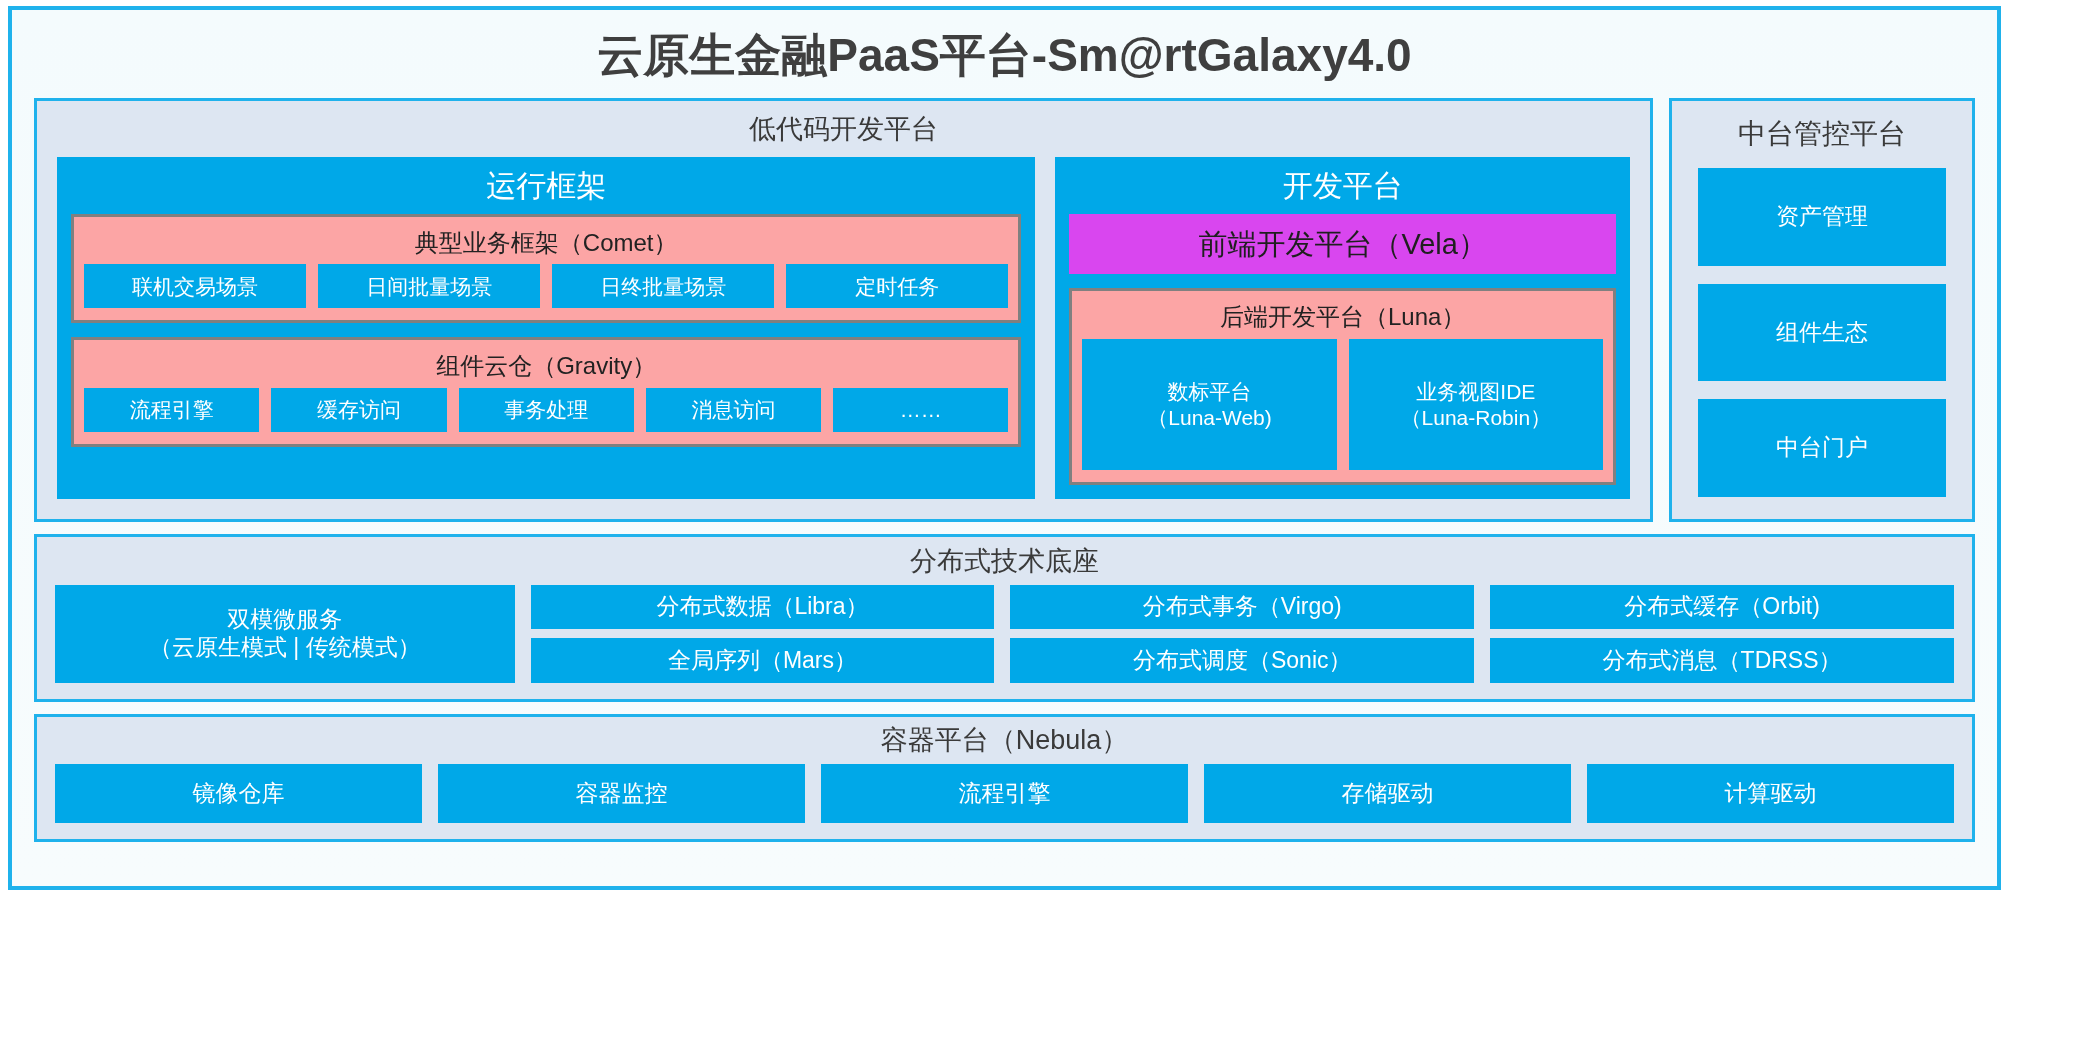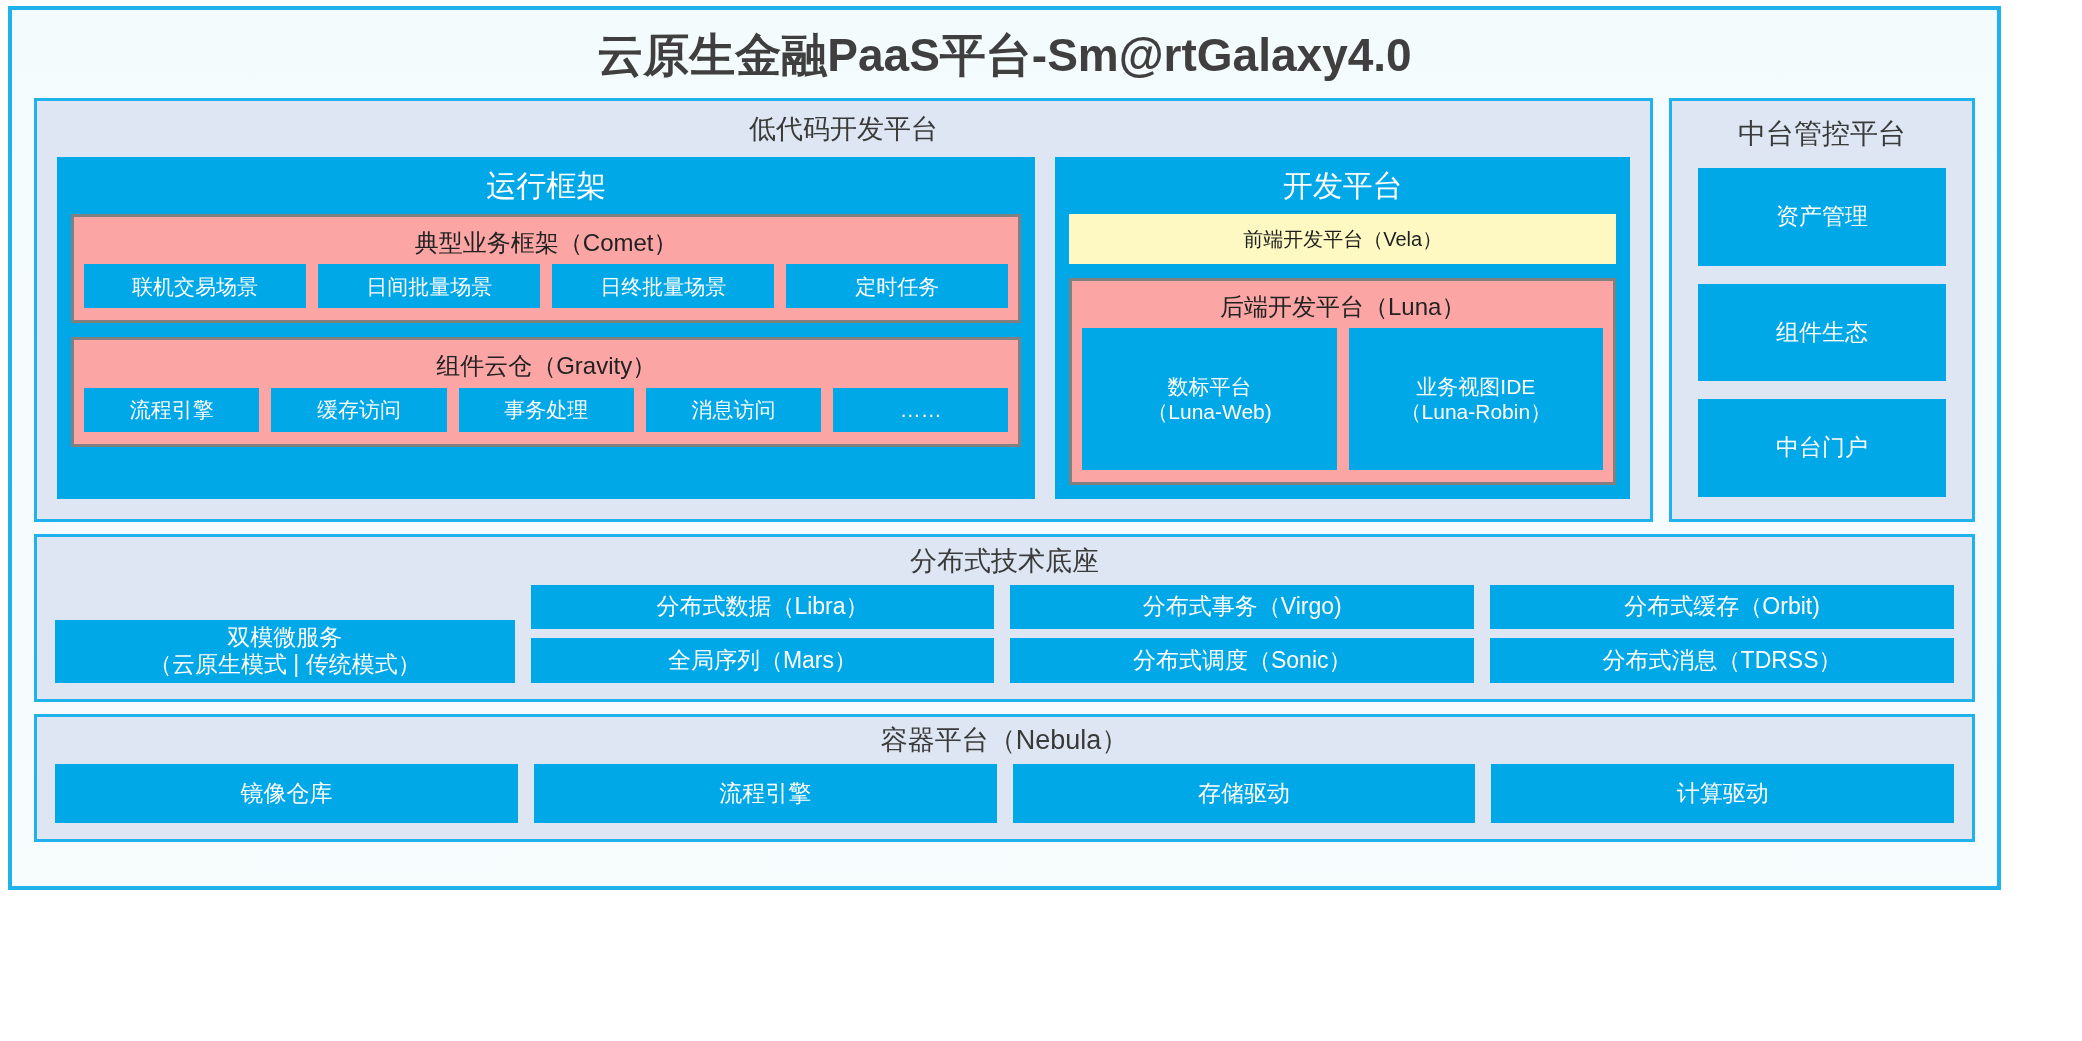--- a/index.html
+++ b/index.html
@@ -148,25 +148,25 @@
     font-size: 21px;
     line-height: 1.2;
     flex: 1 1 0;
     min-height: 44px;
     padding: 4px 2px;
     box-sizing: border-box;
   }
 
   
   .plain-card {
-    background: #fef9c3;
+    background: #d946ef;
     border: none;
     box-sizing: border-box;
     text-align: center;
-    font-size: 20px;
+    font-size: 29px;
     color: #1f1f1f;
     padding: 13px 0;
     line-height: 1.2;
     flex: 0 0 auto;
   }
 
   
   .midplat {
     flex: 0 0 306px;
     padding: 0 26px 22px 26px;
@@ -186,21 +186,21 @@
     flex: 0 0 auto;
     height: 168px;
     padding: 0 18px 16px 18px;
   }
   .tech .panel-title { font-size: 27px; padding: 10px 0 8px 0; }
   .tech-body {
     display: flex;
     gap: 16px;
     flex: 1 1 auto;
   }
-  .tech-col-single { flex: 0 0 24.2%; display: flex; align-items: flex-end; }
+  .tech-col-single { flex: 0 0 24.2%; display: flex; }
   .tech-col-single .chip { font-size: 23px; }
   .tech-col {
     flex: 1 1 0;
     display: flex;
     flex-direction: column;
     gap: 9px;
   }
   .tech-col .chip { font-size: 23px; }
 
   
@@ -333,20 +333,21 @@
           <div class="chip">分布式缓存（Orbit)</div>
           <div class="chip">分布式消息（TDRSS）</div>
         </div>
       </div>
     </div>
 
     <div class="panel container-plat">
       <div class="panel-title">容器平台（Nebula）</div>
       <div class="chip-row">
         <div class="chip">镜像仓库</div>
+        <div class="chip">容器监控</div>
         <div class="chip">流程引擎</div>
         <div class="chip">存储驱动</div>
         <div class="chip">计算驱动</div>
       </div>
     </div>
 
   </div>
 
 
 </div>

